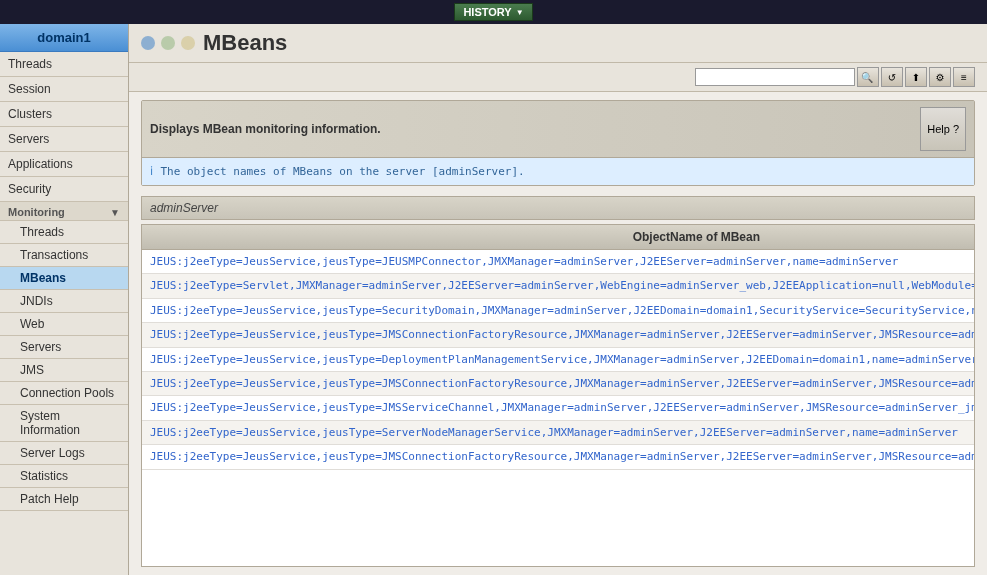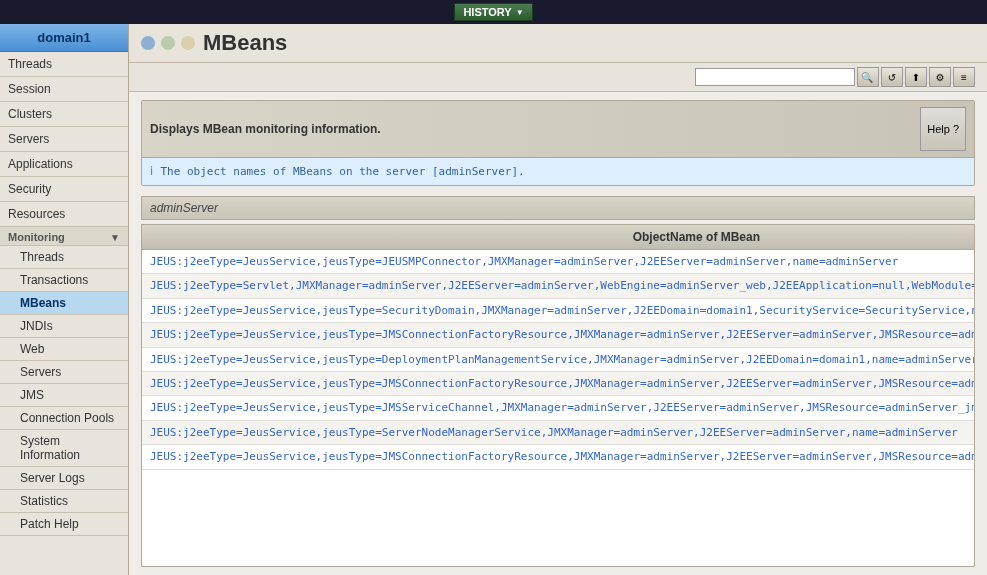--- a/index.html
+++ b/index.html
@@ -73,21 +73,20 @@
 <div class="main-layout">
 
   <div class="sidebar">
     <div class="sidebar-title">domain1</div>
     <div class="sidebar-item"><span>Threads</span></div>
     <div class="sidebar-item"><span>Session</span></div>
     <div class="sidebar-item"><span>Clusters</span></div>
     <div class="sidebar-item"><span>Servers</span></div>
     <div class="sidebar-item"><span>Applications</span></div>
     <div class="sidebar-item"><span>Security</span></div>
-    <div class="sidebar-item"><span>Resources</span></div>
     <div class="sidebar-section">
       <span>Monitoring</span>
       <span style="font-size:10px;">▼</span>
     </div>
     <div class="sidebar-sub-item"><span>Threads</span></div>
     <div class="sidebar-sub-item"><span>Transactions</span></div>
     <div class="sidebar-sub-item active"><span>MBeans</span></div>
     <div class="sidebar-sub-item"><span>JNDIs</span></div>
     <div class="sidebar-sub-item"><span>Web</span></div>
     <div class="sidebar-sub-item"><span>Servers</span></div>

